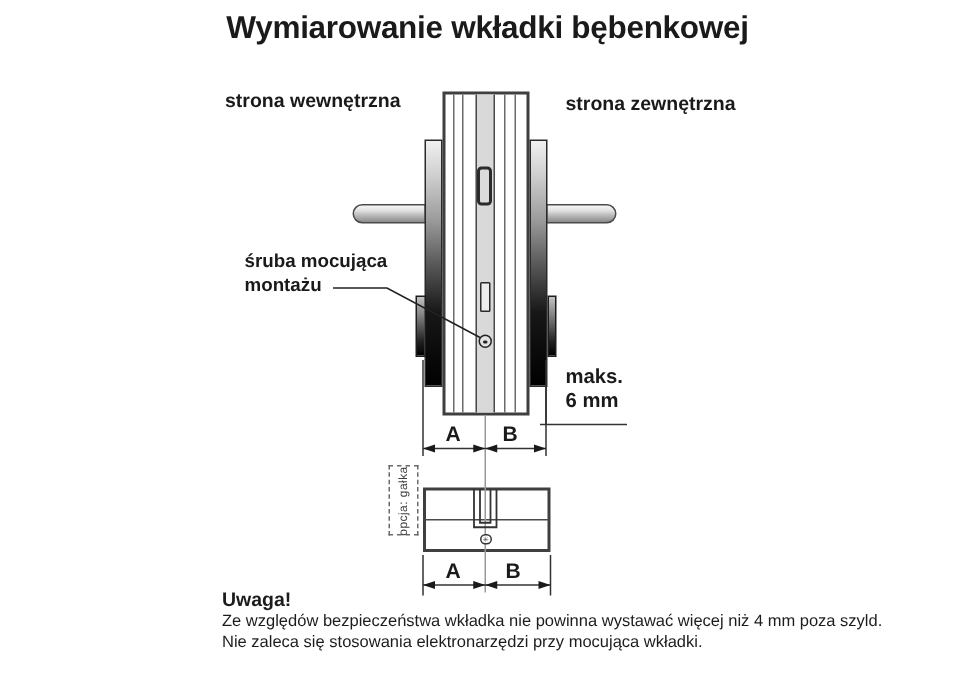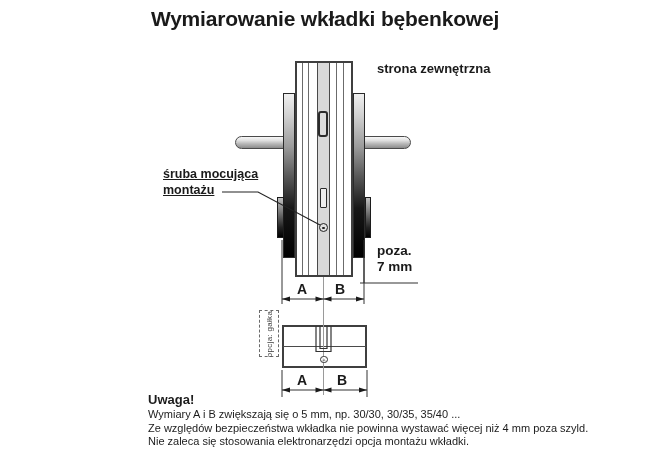--- a/index.html
+++ b/index.html
@@ -15,21 +15,21 @@
   .shield{width:12px;height:165px;top:93px;border:1px solid #2a2a2a;
           background:linear-gradient(180deg,#f0f0f0 0%,#cfcfcf 14%,#9c9c9c 32%,#5a5a5a 50%,#171717 70%,#000 100%);}
   .tab{width:6.5px;height:41px;top:197px;border:1px solid #1c1c1c;
        background:linear-gradient(180deg,#c2c2c2 0%,#7a7a7a 35%,#232323 75%,#000 100%);}
   .handle{top:136px;height:13px;border:1px solid #4a4a4a;
           background:linear-gradient(180deg,#f7f7f7 0%,#e2e2e2 30%,#b7b7b7 62%,#8c8c8c 100%);}
   .keyway-upper{left:317.5px;top:111px;width:10.5px;height:26px;border:2.5px solid #2b2b2b;border-radius:3px;background:#dcdcdc;}
   .keyway-lower{left:320px;top:188px;width:7px;height:20px;border:1.5px solid #2b2b2b;border-radius:1px;background:#ededed;}
   .screw-top{left:318.5px;top:223px;width:9px;height:9px;border:1.5px solid #222;border-radius:50%;background:#e2e2e2;}
   .screw-dot{left:2.5px;top:2.5px;width:2.5px;height:2.5px;border-radius:50%;background:#222;}
-  .screw-label{left:163px;top:166px;font-size:12.5px;font-weight:bold;line-height:16px;white-space:nowrap;text-decoration:underline;}
+  .screw-label{left:163px;top:166px;font-size:12.5px;font-weight:bold;line-height:16px;white-space:nowrap;}
   .screw-label span{display:block;}
   .maks-label{left:377px;top:243px;font-size:13.5px;font-weight:bold;line-height:16px;white-space:nowrap;}
   .maks-label span{display:block;}
   .dim-letter{width:20px;text-align:center;font-size:14px;font-weight:bold;}
   .cyl-body{left:282px;top:325px;width:85px;height:43px;border:2px solid #3f3f3f;background:#fff;}
   .cyl-midline{left:283px;top:346px;width:83px;height:1.3px;background:#4a4a4a;}
   .cyl-screw{left:320px;top:355.5px;width:7.5px;height:7.5px;border:1.2px solid #333;border-radius:50%;
              background:#fff;font-size:5px;line-height:7px;text-align:center;color:#555;}
   .knob-box{left:258.5px;top:310px;width:20px;height:47px;border:1px dashed #6a6a6a;background:#fff;}
   .knob-text{position:absolute;left:50%;top:50%;transform:translate(-50%,-50%) rotate(-90deg);
@@ -38,20 +38,21 @@
   .note .head{font-size:13px;font-weight:bold;margin-bottom:1px;}
   svg.lines{left:0;top:0;pointer-events:none;}
 </style>
 </head>
 <body>
 
 <div id="app">
 
   <div class="abs title">Wymiarowanie wkładki bębenkowej</div>
 
+  <div class="abs side-label" style="left:150px;top:59px;">strona wewnętrzna</div>
   <div class="abs side-label" style="left:377px;top:61px;text-align:center;">strona zewnętrzna</div>
 
   <div class="abs handle" style="left:235px;width:49px;border-radius:7px 0 0 7px;"></div>
   <div class="abs handle" style="left:364px;width:47px;border-radius:0 7px 7px 0;"></div>
 
   <div class="abs door"></div>
   <div class="abs dline" style="left:302px;"></div>
   <div class="abs dline" style="left:308px;"></div>
   <div class="abs channel"></div>
   <div class="abs dline" style="left:336px;"></div>
@@ -93,29 +94,28 @@
   <div class="abs screw-top">
     <div class="abs screw-dot"></div>
   </div>
   <div class="abs cyl-screw">✳</div>
 
   <div class="abs screw-label">
     <span>śruba mocująca</span>
     <span>montażu</span>
   </div>
   <div class="abs maks-label">
-    <span>poza.</span>
-    <span>7 mm</span>
+    <span>maks.</span>
+    <span>6 mm</span>
   </div>
 
   <div class="abs dim-letter" style="left:292px;top:281px;">A</div>
   <div class="abs dim-letter" style="left:330px;top:281px;">B</div>
   <div class="abs dim-letter" style="left:292px;top:372px;">A</div>
   <div class="abs dim-letter" style="left:332px;top:372px;">B</div>
 
   <div class="abs note">
     <div class="head">Uwaga!</div>
-    <div>Wymiary A i B zwiększają się o 5 mm, np. 30/30, 30/35, 35/40 ...</div>
     <div>Ze względów bezpieczeństwa wkładka nie powinna wystawać więcej niż 4 mm poza szyld.</div>
-    <div>Nie zaleca się stosowania elektronarzędzi  opcja montażu wkładki.</div>
+    <div>Nie zaleca się stosowania elektronarzędzi  przy mocująca wkładki.</div>
   </div>
 
 </div>
 
 </body></html>

